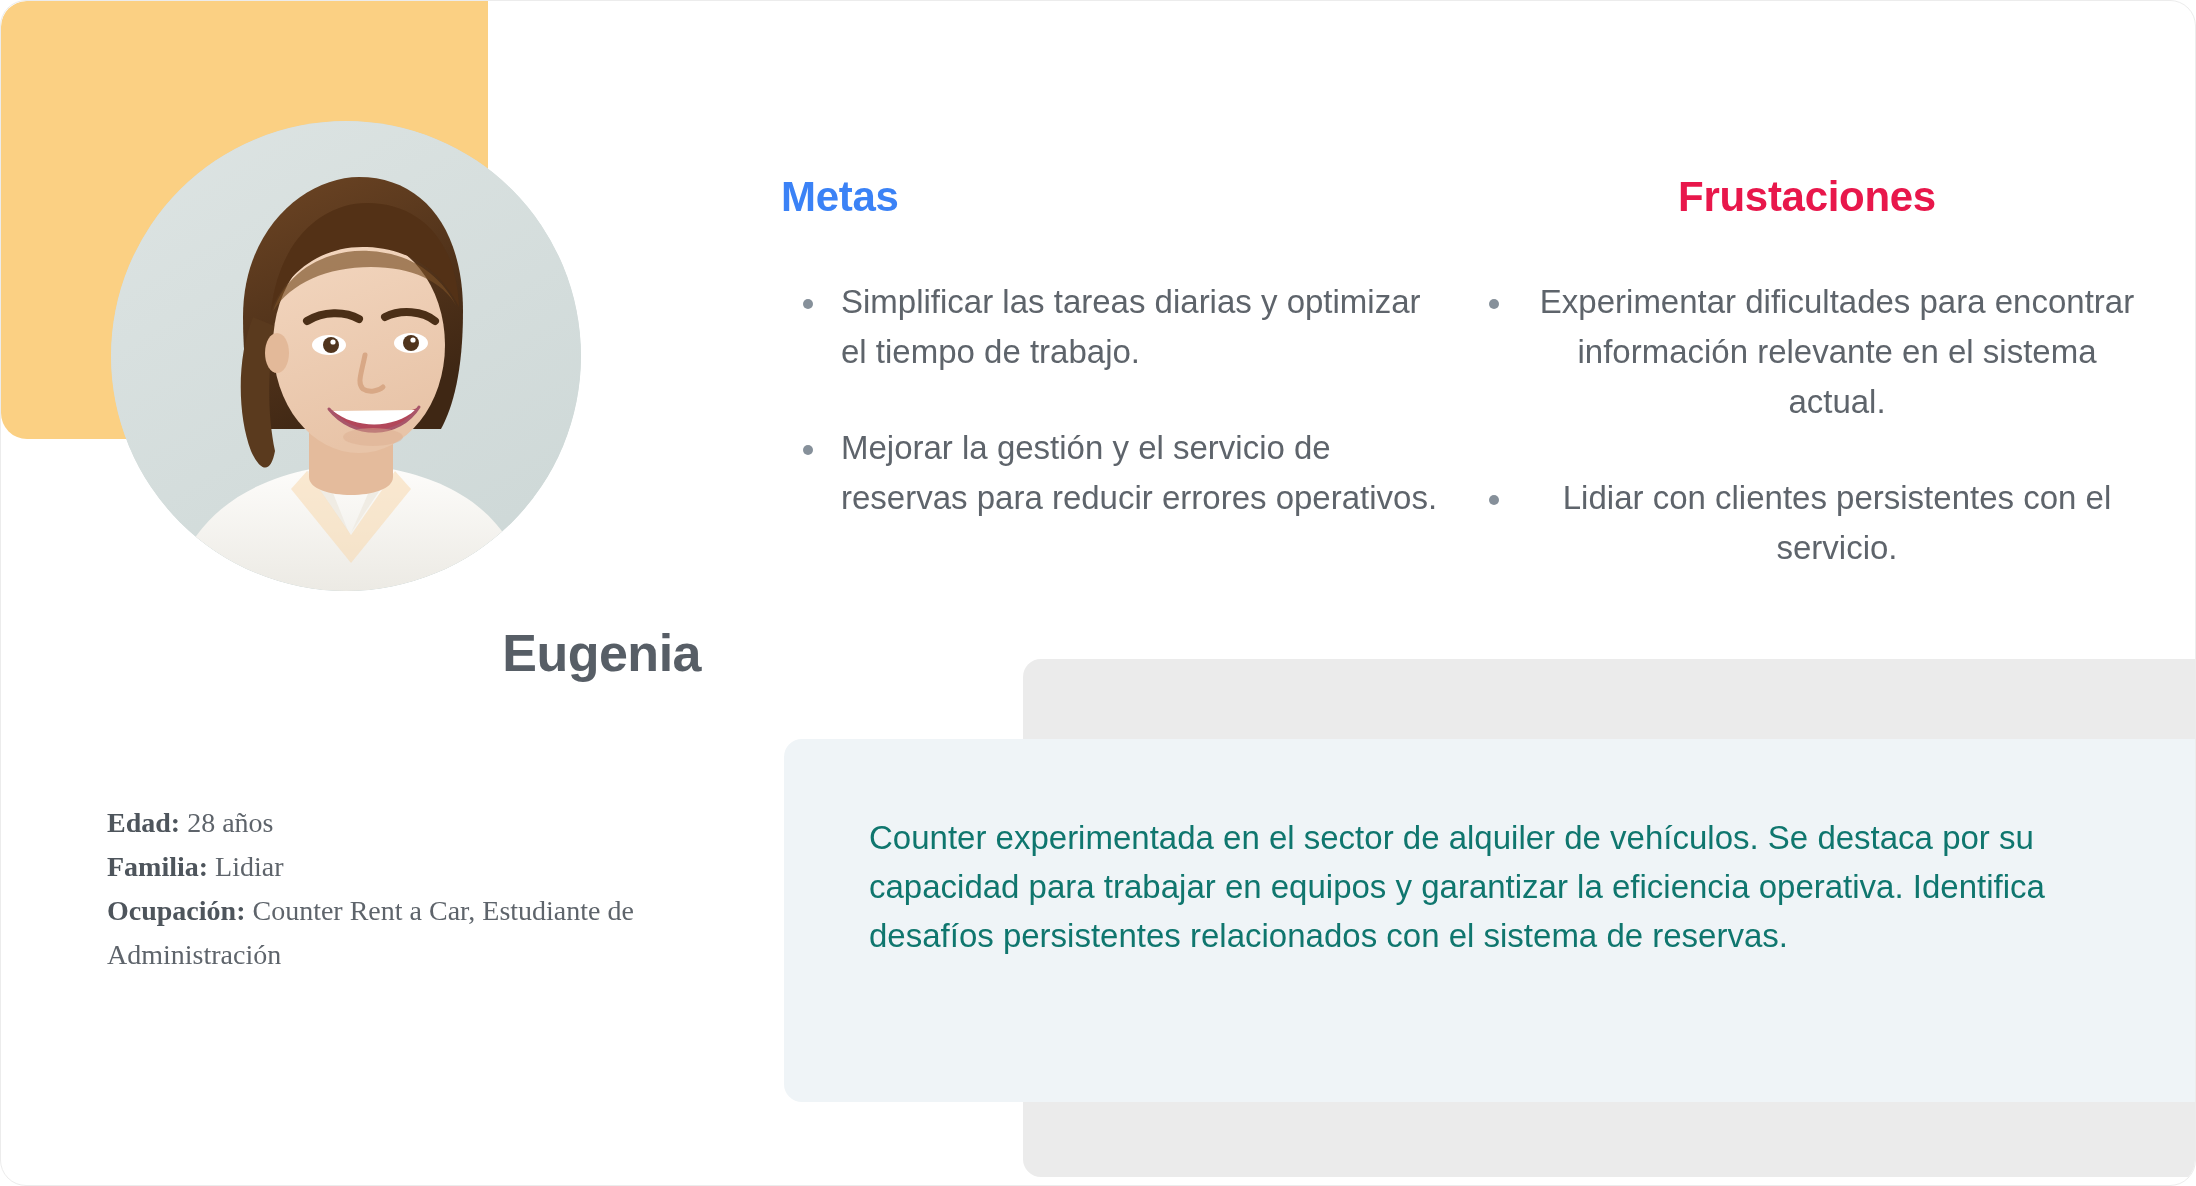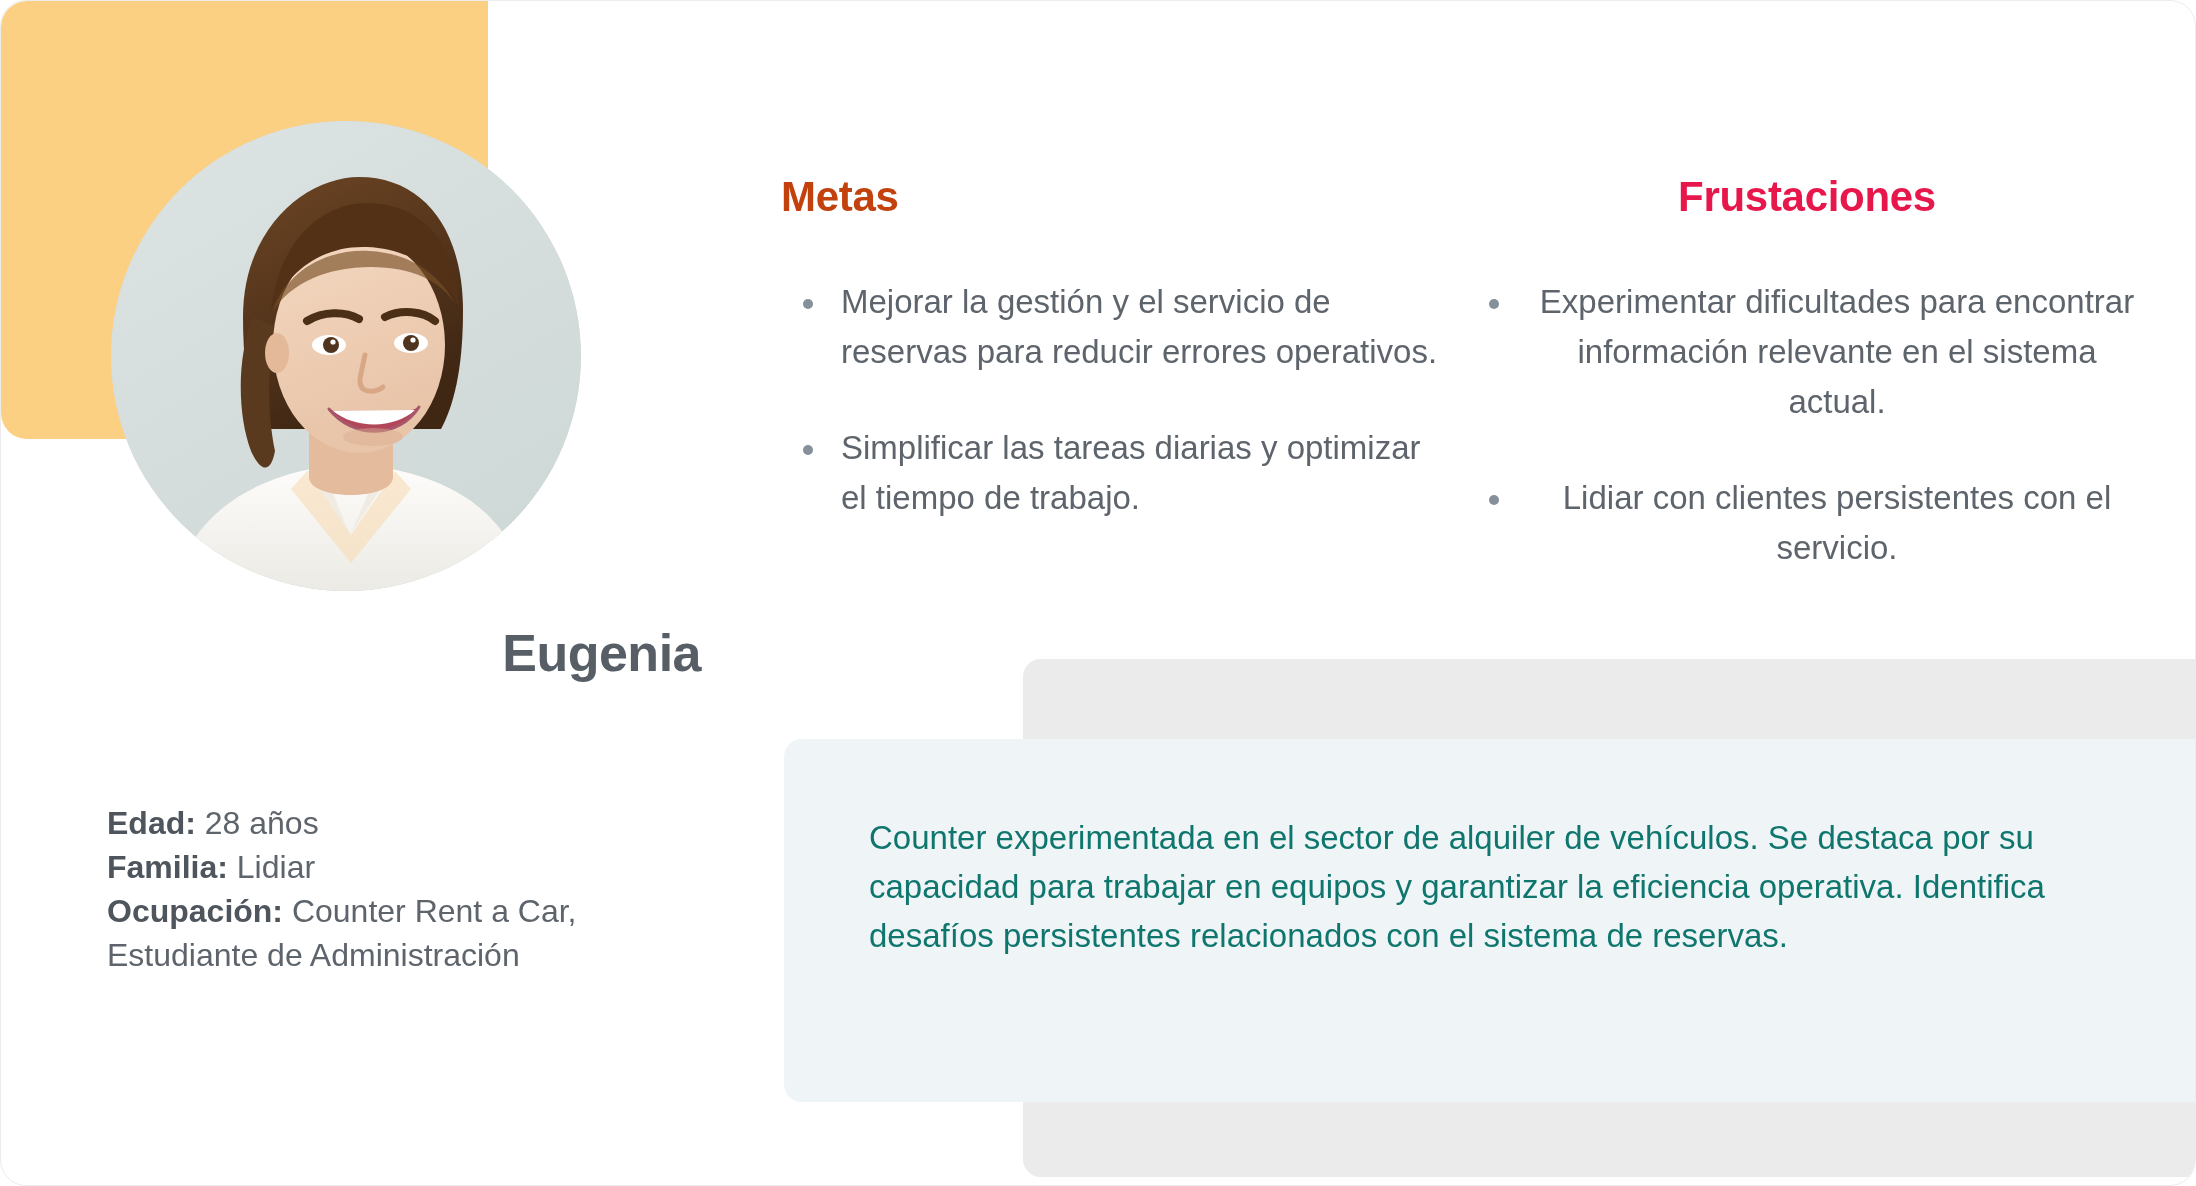--- a/index.html
+++ b/index.html
@@ -58,41 +58,42 @@
     font-weight: bold;
     color: #575e66;
     letter-spacing: -0.5px;
   }
 
   .details {
     position: absolute;
     left: 106px;
     top: 800px;
     width: 600px;
-    font-size: 32px;
+    font-size: 28px;
     line-height: 44px;
     color: #5e646b;
+    font-family: Liberation Serif, serif;
   }
   .details .k { font-weight: bold; color: #4e555c; }
 
   
   .col {
     position: absolute;
     top: 172px;
   }
   .col-metas  { left: 780px; width: 660px; }
   .col-frust  { left: 1466px; width: 680px; text-align: center; }
 
   .col-title {
     font-size: 42px;
     font-weight: bold;
     margin: 0 0 56px 0;
     letter-spacing: -0.3px;
   }
-  .col-title.green { color: #c2410c; }
+  .col-title.green { color: #3b82f6; }
   .col-title.pink  { color: #e8174b; }
 
   .bullets {
     list-style: none;
     margin: 0;
     padding: 0;
   }
   .bullets li {
     position: relative;
     padding-left: 60px;
@@ -218,22 +219,22 @@
 
   <div class="details">
     <div><span class="k">Edad:</span> <span>28 años</span></div>
     <div><span class="k">Familia:</span> <span>Lidiar</span></div>
     <div><span class="k">Ocupación:</span> <span>Counter Rent a Car, Estudiante de Administración</span></div>
   </div>
 
   <div class="col col-metas">
     <div class="col-title green">Metas</div>
     <ul class="bullets">
+      <li><span class="dot"></span><span>Simplificar las tareas diarias y optimizar el tiempo de trabajo.</span></li>
       <li><span class="dot"></span><span>Mejorar la gestión y el servicio de reservas para reducir errores operativos.</span></li>
-      <li><span class="dot"></span><span>Simplificar las tareas diarias y optimizar el tiempo de trabajo.</span></li>
     </ul>
   </div>
 
   <div class="col col-frust">
     <div class="col-title pink">Frustaciones</div>
     <ul class="bullets">
       <li><span class="dot"></span><span>Experimentar dificultades para encontrar información relevante en el sistema actual.</span></li>
       <li><span class="dot"></span><span>Lidiar con clientes persistentes con el servicio.</span></li>
     </ul>
   </div>

